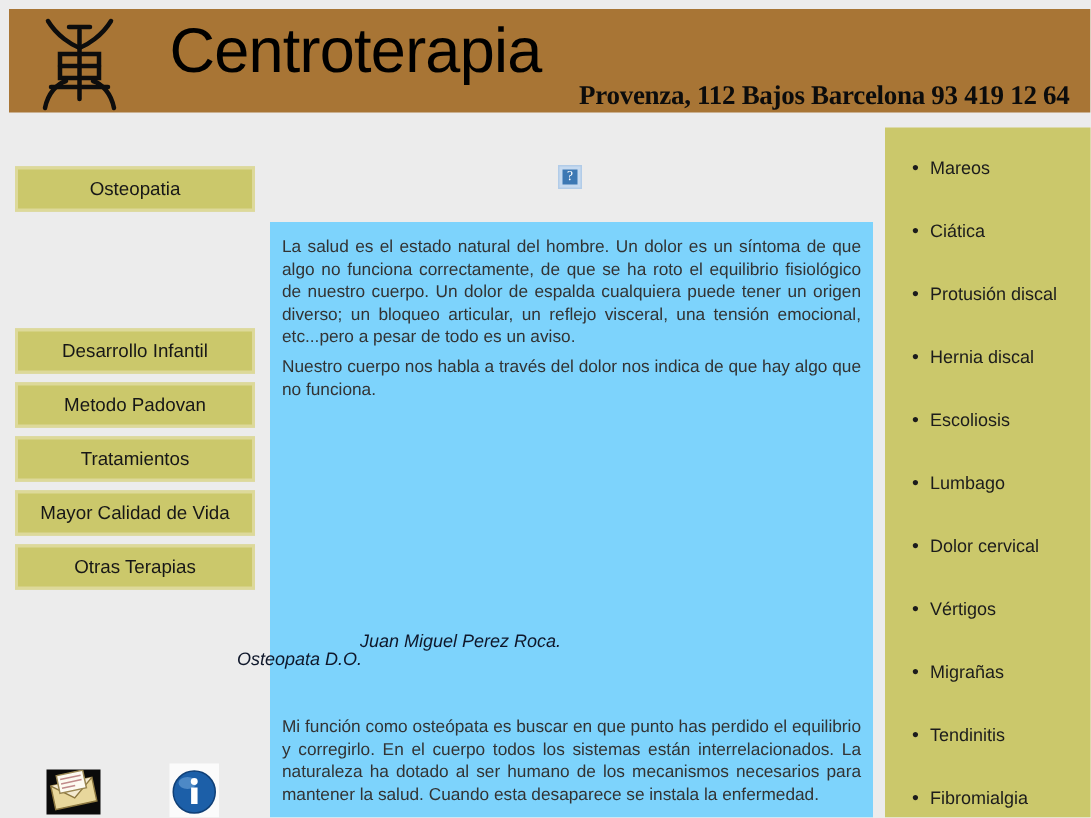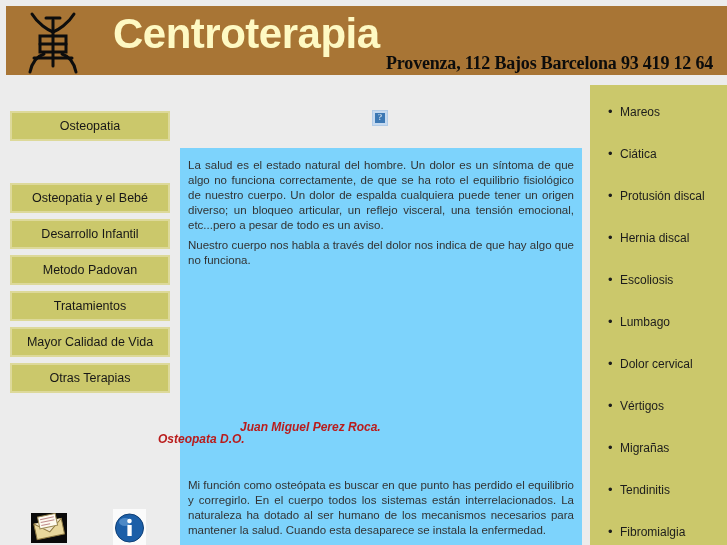--- a/index.html
+++ b/index.html
@@ -35,22 +35,22 @@
     left: 12px;
     top: 2px;
     width: 70px;
     height: 66px;
   }
   .header-title {
     position: absolute;
     left: 107px;
     top: 6px;
     font-size: 42px;
-    font-weight: bold;
-    color: #fef9c3;
+    font-weight: normal;
+    color: #000000;
     letter-spacing: -0.5px;
     line-height: 44px;
     white-space: nowrap;
   }
   .header-sub {
     position: absolute;
     right: 14px;
     top: 47px;
     font-size: 18px;
     font-weight: bold;
@@ -127,23 +127,23 @@
     left: 8px;
     width: 386px;
     font-size: 11.5px;
     line-height: 15px;
     color: #333333;
     text-align: justify;
   }
   .signature {
     position: absolute;
     font-size: 12px;
-    font-weight: bold;
+    font-weight: normal;
     font-style: italic;
-    color: #b91c1c;
+    color: #0f172a;
     white-space: nowrap;
   }
   .sig-name { left: 240px; top: 420px; }
   .sig-role { left: 158px; top: 432px; }
 
   
   .broken-img {
     position: absolute;
     width: 16px;
     height: 16px;
@@ -216,21 +216,20 @@
           <path d="M58 64 C56 54, 50 48, 44 46"></path>
         </g>
       </svg>
     </div>
     <div class="header-title">Centroterapia</div>
     <div class="header-sub">Provenza, 112 Bajos Barcelona 93 419 12 64</div>
   </div>
 
   <div class="left-col">
     <div class="navbtn" style="top:8px">Osteopatia</div>
-    <div class="navbtn" style="top:80px">Osteopatia y el Bebé</div>
     <div class="navbtn" style="top:152px">Metodo Padovan</div>
     <div class="navbtn" style="top:116px">Desarrollo Infantil</div>
     <div class="navbtn" style="top:224px">Mayor Calidad de Vida</div>
     <div class="navbtn" style="top:188px">Tratamientos</div>
     <div class="navbtn" style="top:260px">Otras Terapias</div>
   </div>
 
   <div class="mail-icon">
     <svg width="36" height="30" viewBox="0 0 36 30">
       <g transform="rotate(-12 18 15)">

